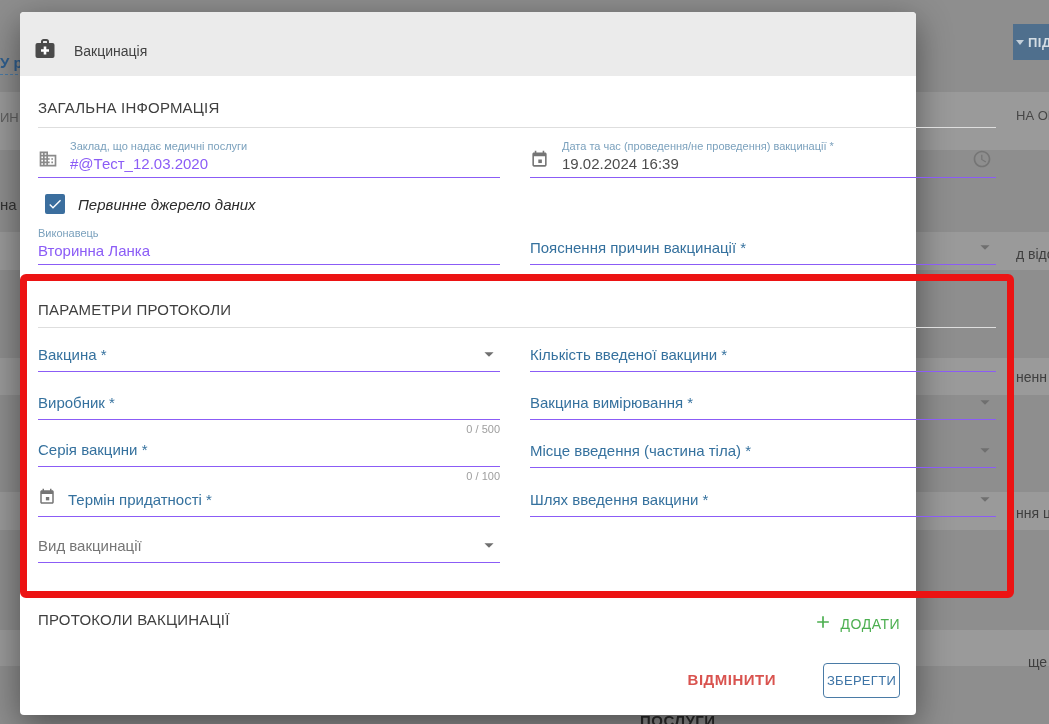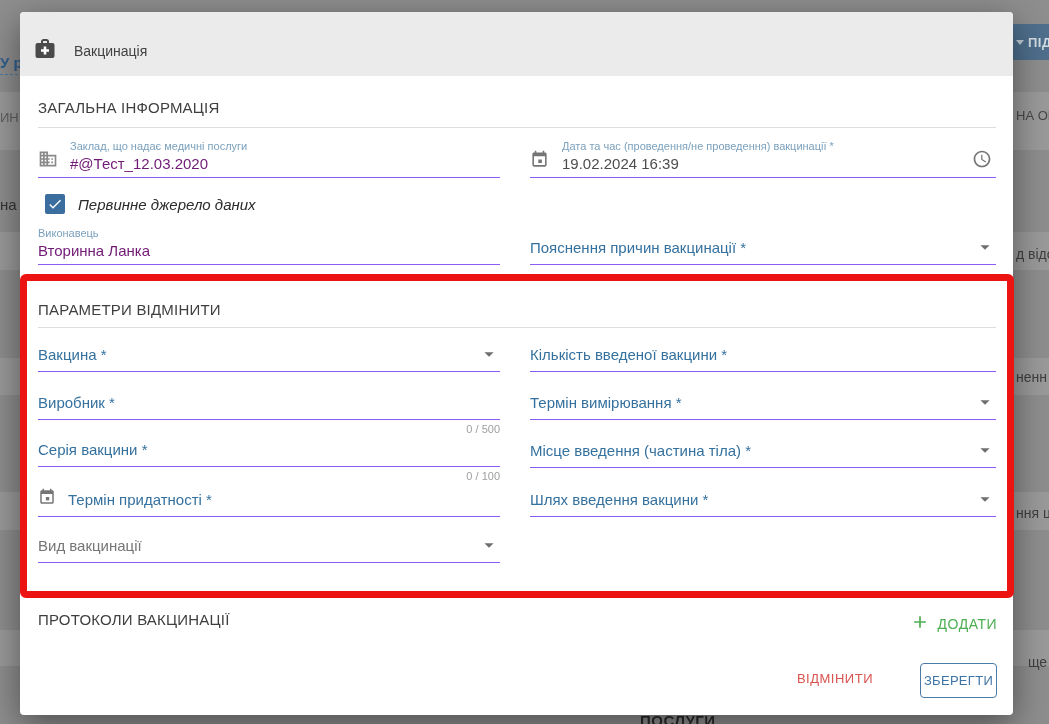--- a/index.html
+++ b/index.html
@@ -31,21 +31,21 @@
   .bd-sign-btn {
     position:absolute; left:1013px; top:24px; width:40px; height:36px; z-index:2;
     background:#4f6f8d; color:#d4dde4; font-size:13px; font-weight:bold;
     display:flex; align-items:center; gap:4px; padding-left:3px; letter-spacing:.5px;
   }
   .caret-down { width:0; height:0; border-left:4px solid transparent; border-right:4px solid transparent;
     border-top:5px solid #c3cfd9; flex:0 0 auto; }
 
   
   .modal {
-    position:absolute; left:20px; top:12px; width:993px; height:703px;
+    position:absolute; left:20px; top:12px; width:896px; height:703px;
     background:#fff; border-radius:4px; z-index:10;
     box-shadow: 0 10px 35px rgba(0,0,0,.45);
   }
   .modal-header {
     position:absolute; left:0; top:0; width:100%; height:64px;
     background:#ebebeb; border-radius:4px 4px 0 0;
     display:flex; align-items:center; padding:14px 0 0 13px;
   }
   .modal-title { margin-left:17px; font-size:14px; color:#424242; }
 
@@ -53,21 +53,21 @@
   .sec-div { position:absolute; left:18px; width:958px; height:1px; background:#dedede; }
   .h1 { top:87px; } .d1 { top:115px; }
   .h2 { top:289px; } .d2 { top:315px; }
   .h3 { top:599px; }
 
   .field { position:absolute; border-bottom:1px solid #8b5cf6; }
   .col-l { left:18px;  width:462px; }
   .col-r { left:510px; width:466px; }
   .float-label { position:absolute; left:32px; top:0; font-size:11px; color:#7ba1bd; white-space:nowrap; }
   .float-label.noicon { left:0; }
-  .field-value { position:absolute; left:32px; bottom:5px; font-size:15px; color:#701a75; white-space:nowrap; }
+  .field-value { position:absolute; left:32px; bottom:5px; font-size:15px; color:#8b5cf6; white-space:nowrap; }
   .field-value.noicon { left:0; }
   .field-value.dark { color:#4d4d4d; }
   .lead-icon { position:absolute; left:0; bottom:4px; }
   .trail-icon { position:absolute; right:4px; bottom:4px; }
   .dd-label { position:absolute; left:0; bottom:8px; font-size:15px; color:#35719e; white-space:nowrap; }
   .dd-label.with-icon { left:30px; }
   .dd-label.gray { color:#757575; }
   .dd-arrow { position:absolute; right:0; bottom:2px; }
   .counter { position:absolute; right:0; top:100%; margin-top:4px; font-size:11px; color:#9e9e9e; }
 
@@ -90,23 +90,23 @@
   .cb-label { margin-left:13px; font-size:15px; color:#2b2b2b;font-style:italic; }
 
   .red-annotation {
     position:absolute; left:20px; top:274px; width:994px; height:324px;
     border:7px solid #ec1313; border-radius:6px; z-index:30; pointer-events:none;
   }
 
   .add-btn { position:absolute; right:16px; top:600px; display:flex; align-items:center; gap:8px;
     color:#4caf50; font-size:14px; letter-spacing:.5px; cursor:pointer; background:none; border:none;
     font-family:"Liberation Sans", sans-serif; }
-  .cancel-btn { position:absolute; right:140px; top:659px; color:#d9534f; font-size:13px;
+  .cancel-btn { position:absolute; right:140px; top:659px; color:#d9534f; font-size:15px;
     letter-spacing:.5px; background:none; border:none; cursor:pointer;
-    font-family:"Liberation Sans", sans-serif; }
+    font-family:"Liberation Sans", sans-serif;font-weight:bold; }
   .save-btn { position:absolute; right:16px; top:651px; width:77px; height:35px;
     background:#fff; border:1px solid #4a7ba6; border-radius:4px; color:#3d74a6;
     font-size:13px; letter-spacing:.3px; cursor:pointer;
     font-family:"Liberation Sans", sans-serif;margin-left:40px; }
 </style>
 </head>
 <body>
 
 <div class="stripe st1"></div>
 <div class="stripe st2"></div>
@@ -188,21 +188,21 @@
 
   <div class="field col-r f-row3">
     <span class="dd-label">Пояснення причин вакцинації *</span>
     <span class="dd-arrow">
       <svg width="22" height="22" viewBox="0 0 24 24">
           <path fill="#6f6f6f" d="M7 10l5 5 5-5z"></path>
         </svg>
     </span>
   </div>
 
-  <div class="sec-h h2">ПАРАМЕТРИ ВІДМІНИТИ</div>
+  <div class="sec-h h2">ПАРАМЕТРИ ПРОТОКОЛИ</div>
   <div class="sec-div d2"></div>
 
   <div class="field col-l f-p1">
     <span class="dd-label">Вакцина *</span>
     <span class="dd-arrow">
       <svg width="22" height="22" viewBox="0 0 24 24">
           <path fill="#6f6f6f" d="M7 10l5 5 5-5z"></path>
         </svg>
     </span>
   </div>
@@ -210,21 +210,21 @@
   <div class="field col-r f-p1">
     <span class="dd-label">Кількість введеної вакцини *</span>
   </div>
 
   <div class="field col-l f-p2">
     <span class="dd-label">Виробник *</span>
     <span class="counter">0 / 500</span>
   </div>
 
   <div class="field col-r f-p2">
-    <span class="dd-label">Термін вимірювання *</span>
+    <span class="dd-label">Вакцина вимірювання *</span>
     <span class="dd-arrow">
       <svg width="22" height="22" viewBox="0 0 24 24">
           <path fill="#6f6f6f" d="M7 10l5 5 5-5z"></path>
         </svg>
     </span>
   </div>
 
   <div class="field col-l f-p3l">
     <span class="dd-label">Серія вакцини *</span>
     <span class="counter">0 / 100</span>

